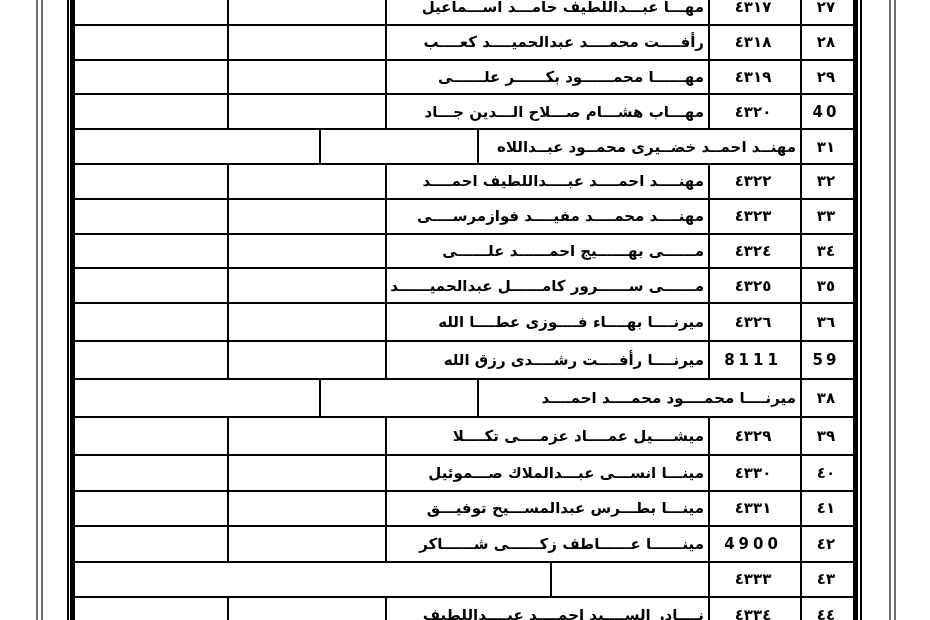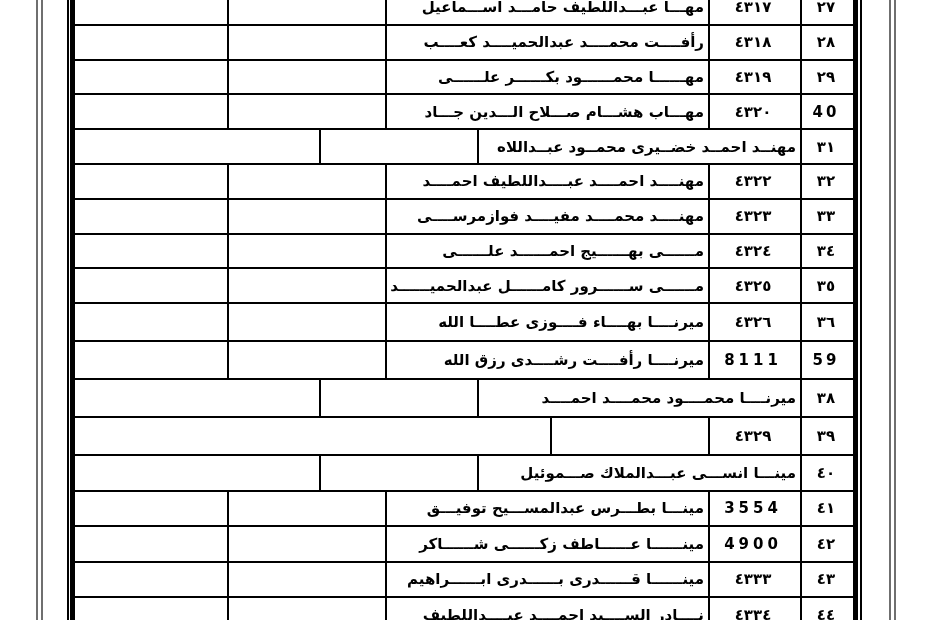--- a/index.html
+++ b/index.html
@@ -191,51 +191,52 @@
   <div class="trow">
     <div class="cell serial">٣٨</div>
     <div class="cell name">ميرنــــا محمــــود محمــــد احمــــد</div>
     <div class="cell notes1"></div>
     <div class="cell notes2"></div>
   </div>
 
   <div class="trow">
     <div class="cell serial">٣٩</div>
     <div class="cell code">٤٣٢٩</div>
+    <div class="cell name">ميشــــيل عمــــاد عزمــــى تكــــلا</div>
     <div class="cell notes1"></div>
     <div class="cell notes2"></div>
   </div>
 
   <div class="trow">
     <div class="cell serial">٤٠</div>
+    <div class="cell code">٤٣٣٠</div>
     <div class="cell name">مينـــا انســـى عبـــدالملاك صـــموئيل</div>
     <div class="cell notes1"></div>
     <div class="cell notes2"></div>
   </div>
 
   <div class="trow">
     <div class="cell serial">٤١</div>
-    <div class="cell code">3554</div>
+    <div class="cell code">٤٣٣١</div>
     <div class="cell name">مينـــا بطـــرس عبدالمســـيح توفيـــق</div>
     <div class="cell notes1"></div>
     <div class="cell notes2"></div>
   </div>
 
   <div class="trow">
     <div class="cell serial">٤٢</div>
     <div class="cell code">4900</div>
     <div class="cell name">مينــــــا عــــــاطف زكــــــى شــــــاكر</div>
     <div class="cell notes1"></div>
     <div class="cell notes2"></div>
   </div>
 
   <div class="trow">
     <div class="cell serial">٤٣</div>
     <div class="cell code">٤٣٣٣</div>
-    <div class="cell name">مينــــــا قــــــدرى بــــــدرى ابــــــراهيم</div>
     <div class="cell notes1"></div>
     <div class="cell notes2"></div>
   </div>
 
   <div class="trow">
     <div class="cell serial">٤٤</div>
     <div class="cell code">٤٣٣٤</div>
     <div class="cell name">نــــادر الســــيد احمــــد عبــــداللطيف</div>
     <div class="cell notes1"></div>
     <div class="cell notes2"></div>

